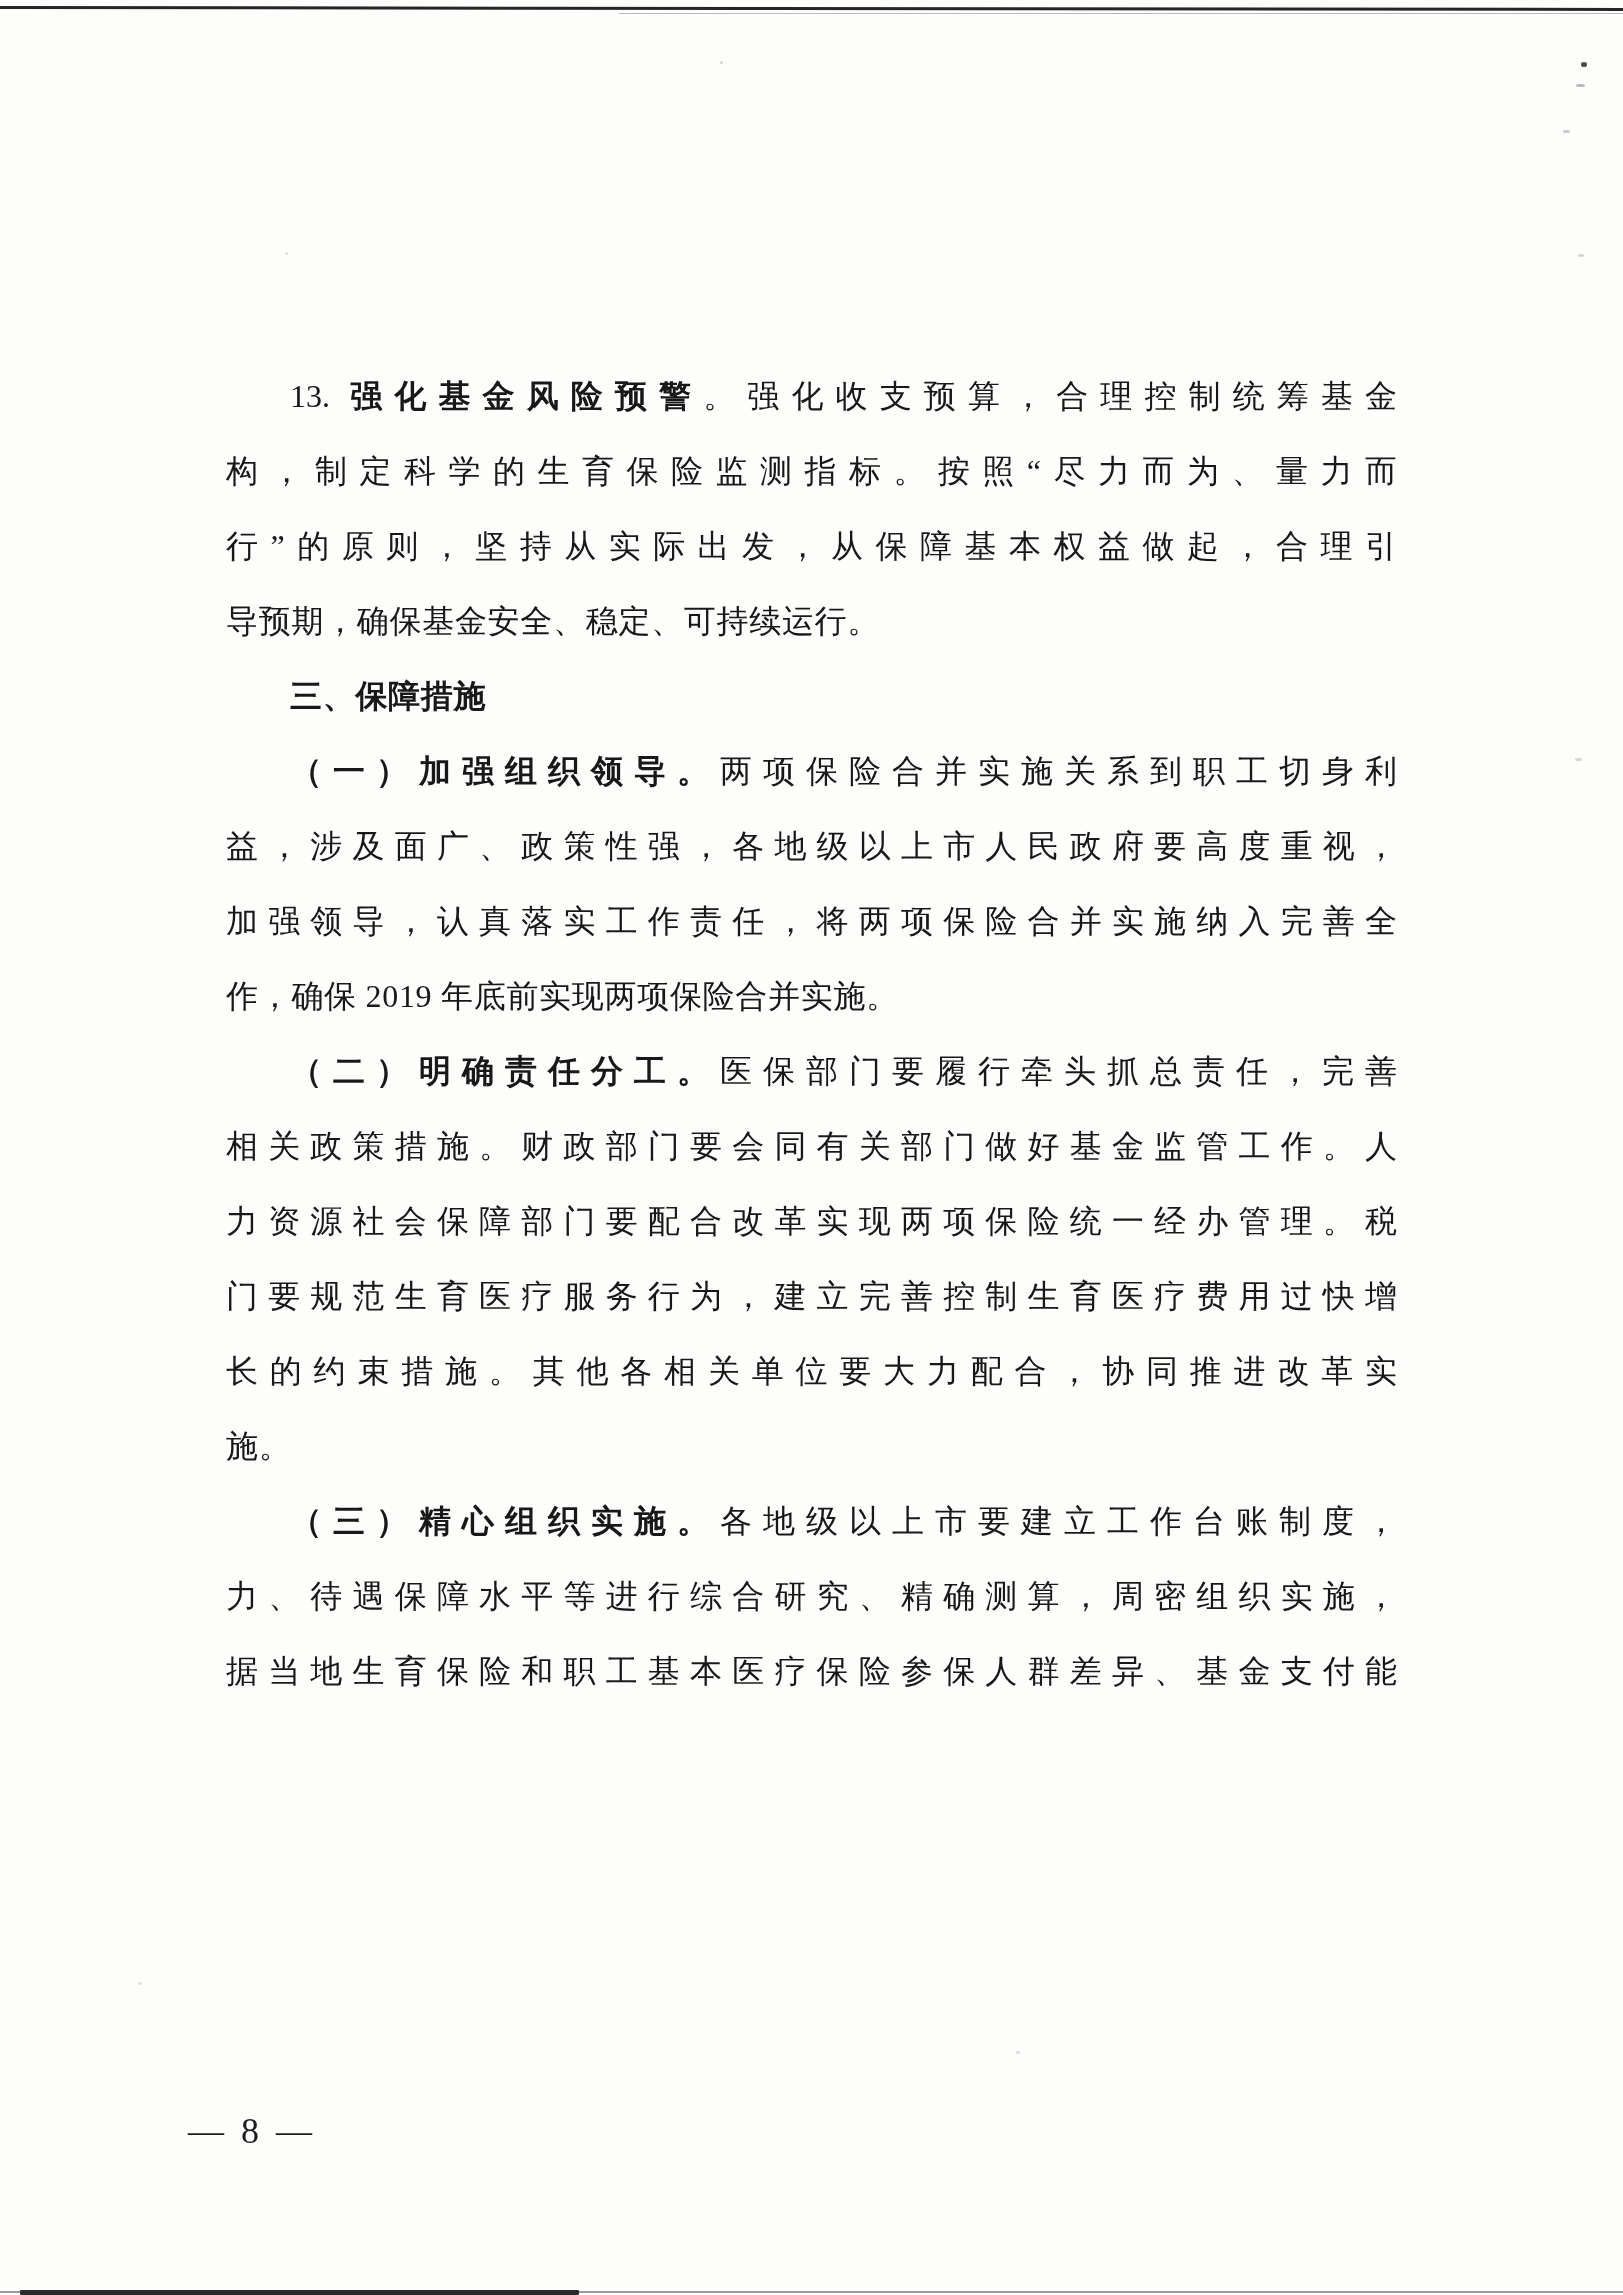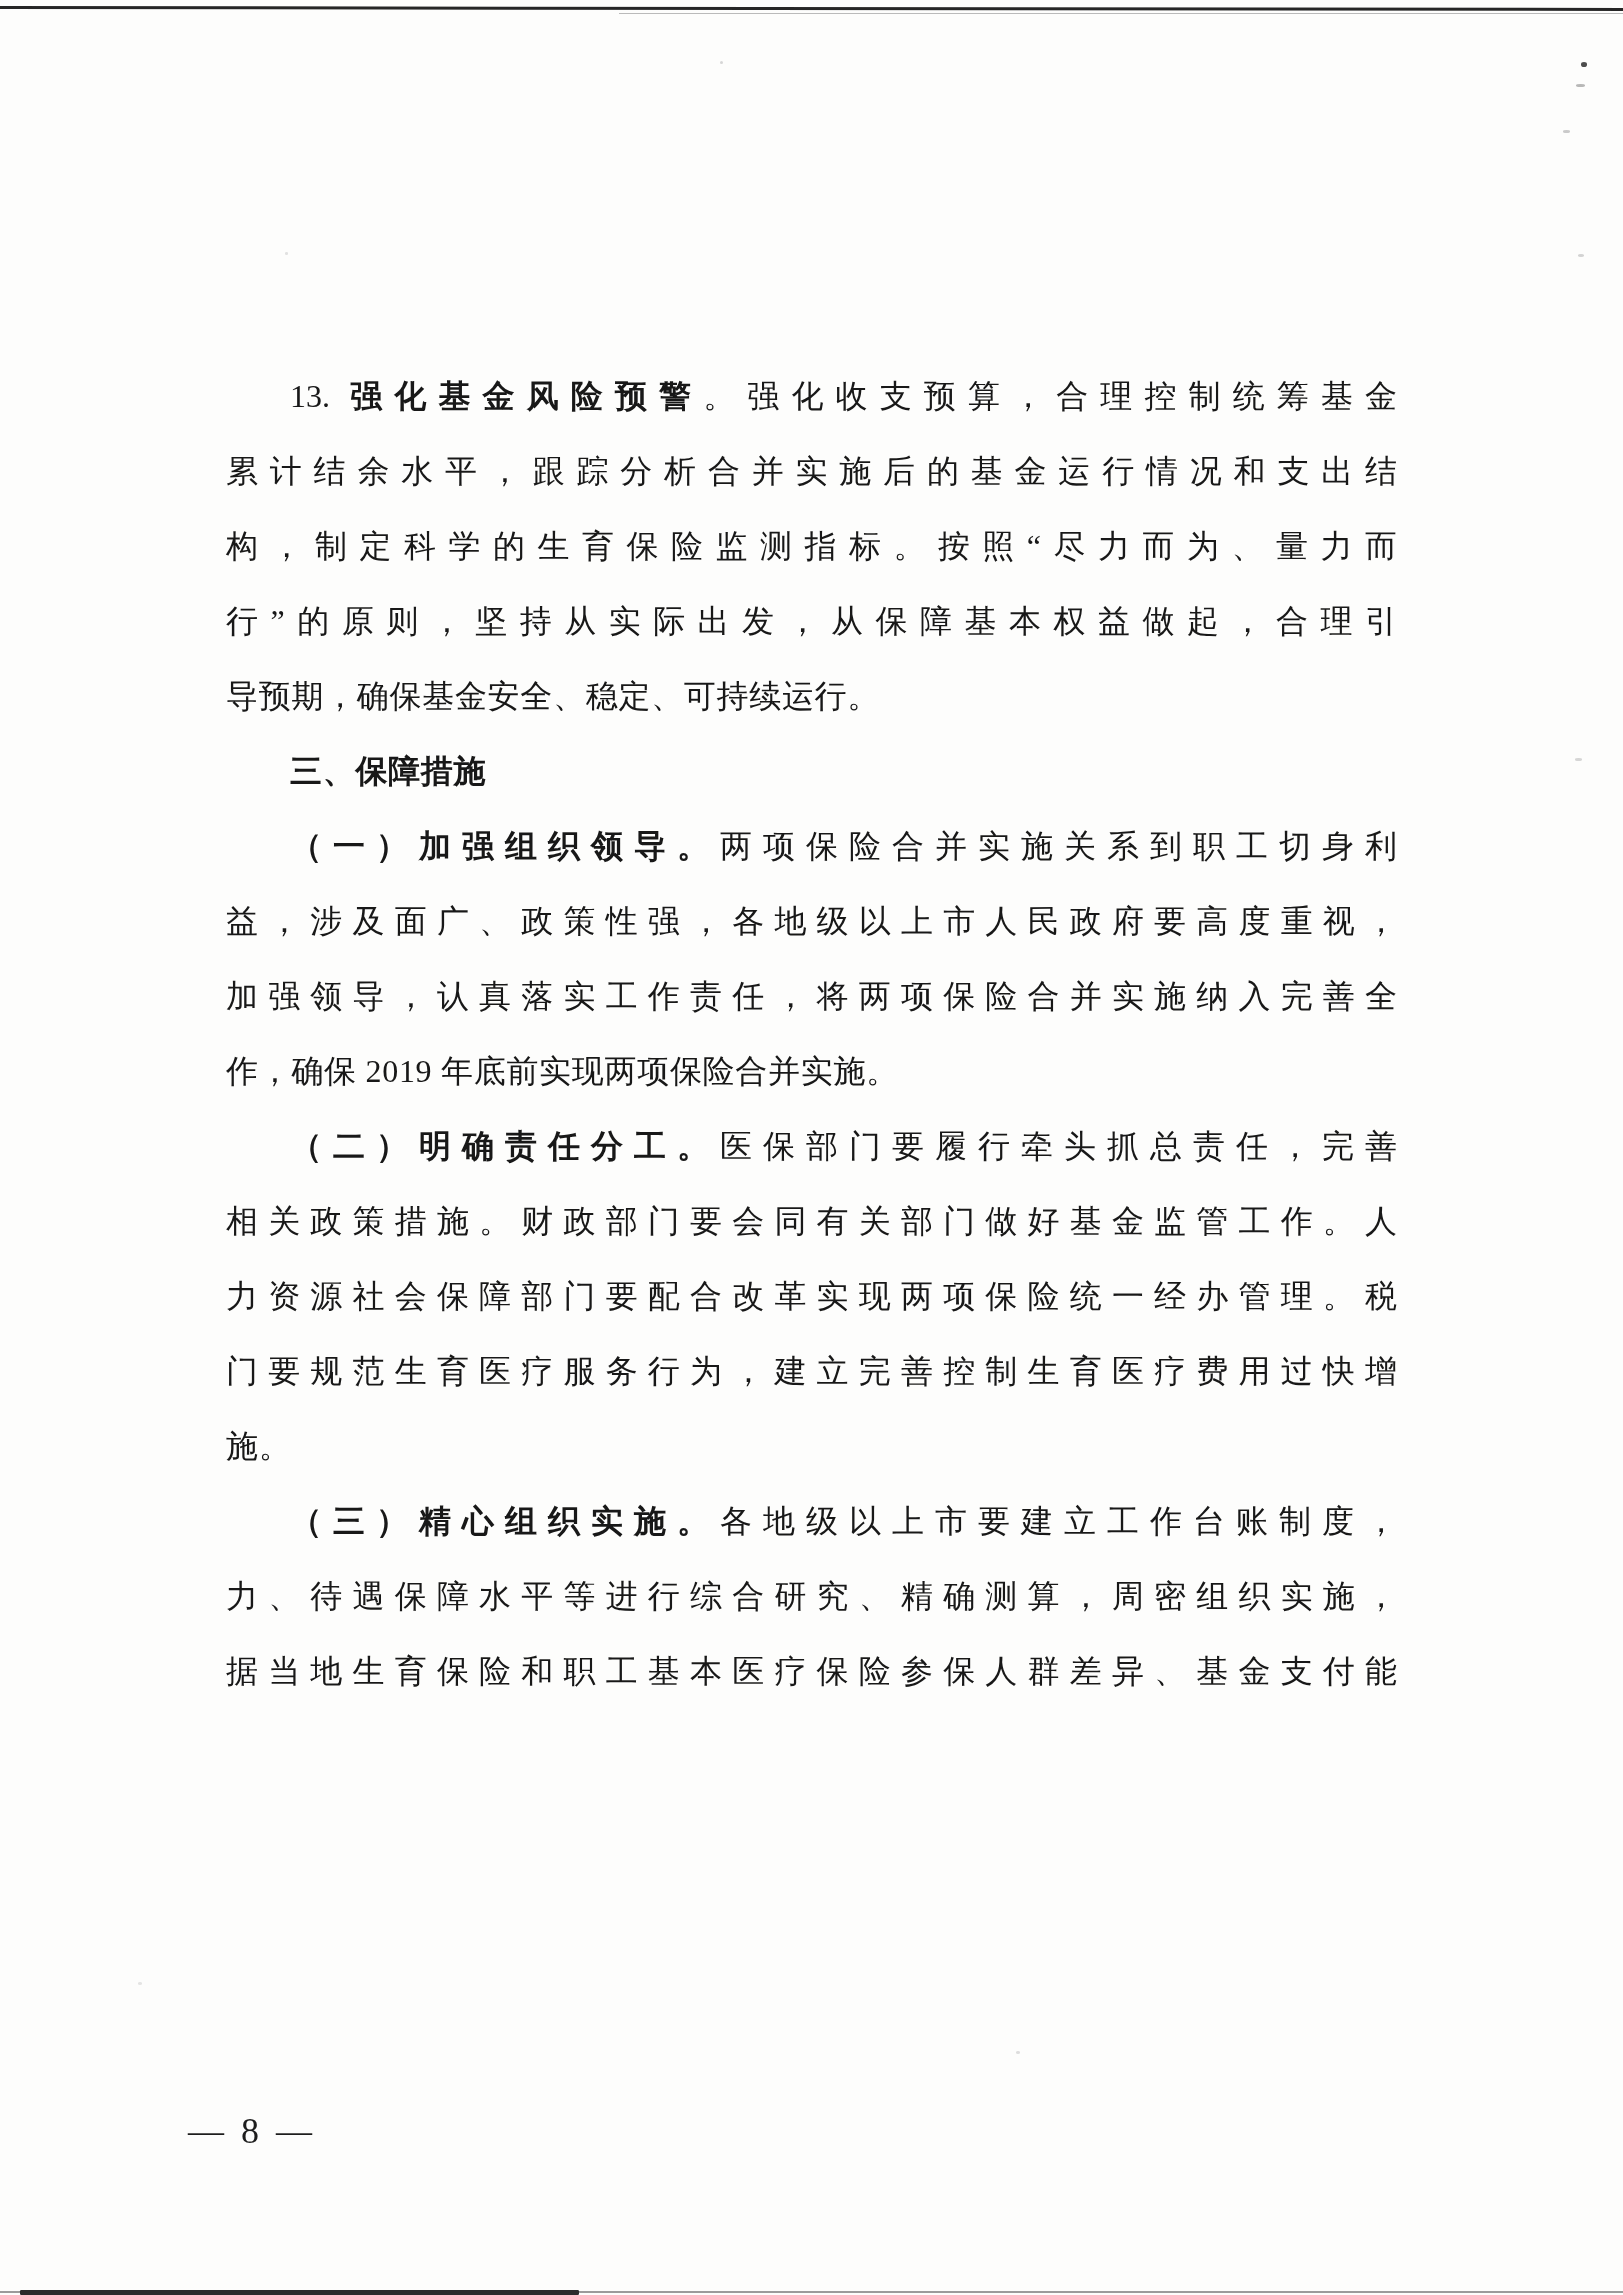--- a/index.html
+++ b/index.html
@@ -87,33 +87,33 @@
 </head>
 <body>
 
 <div class="page">
 
   <div class="scan-line-top"></div>
   <div class="scan-line-top-echo"></div>
 
   <div class="textblock">
       <div class="line indent"><span class="seg-plain">13. </span><span class="seg-hei">强化基金风险预警</span><span class="seg-plain">。强化收支预算，合理控制统筹基金</span></div>
-      <div class="line"><span class="seg-plain">累计结余水平，跟踪分析合并实施后的基金运行情况和支出结</span></div>
       <div class="line"><span class="seg-plain">构，制定科学的生育保险监测指标。按照“尽力而为、量力而</span></div>
       <div class="line"><span class="seg-plain">行”的原则，坚持从实际出发，从保障基本权益做起，合理引</span></div>
       <div class="line no-just"><span class="seg-plain">导预期，确保基金安全、稳定、可持续运行。</span></div>
       <div class="line indent no-just"><span class="seg-hei">三、保障措施</span></div>
       <div class="line indent"><span class="seg-kai">（一）加强组织领导。</span><span class="seg-plain">两项保险合并实施关系到职工切身利</span></div>
       <div class="line"><span class="seg-plain">益，涉及面广、政策性强，各地级以上市人民政府要高度重视，</span></div>
       <div class="line"><span class="seg-plain">加强领导，认真落实工作责任，将两项保险合并实施纳入完善全</span></div>
       <div class="line no-just"><span class="seg-plain">作，确保 2019 年底前实现两项保险合并实施。</span></div>
       <div class="line indent"><span class="seg-kai">（二）明确责任分工。</span><span class="seg-plain">医保部门要履行牵头抓总责任，完善</span></div>
       <div class="line"><span class="seg-plain">相关政策措施。财政部门要会同有关部门做好基金监管工作。人</span></div>
       <div class="line"><span class="seg-plain">力资源社会保障部门要配合改革实现两项保险统一经办管理。税</span></div>
       <div class="line"><span class="seg-plain">门要规范生育医疗服务行为，建立完善控制生育医疗费用过快增</span></div>
+      <div class="line"><span class="seg-plain">长的约束措施。其他各相关单位要大力配合，协同推进改革实</span></div>
       <div class="line no-just"><span class="seg-plain">施。</span></div>
       <div class="line indent"><span class="seg-kai">（三）精心组织实施。</span><span class="seg-plain">各地级以上市要建立工作台账制度，</span></div>
       <div class="line"><span class="seg-plain">力、待遇保障水平等进行综合研究、精确测算，周密组织实施，</span></div>
       <div class="line"><span class="seg-plain">据当地生育保险和职工基本医疗保险参保人群差异、基金支付能</span></div>
     </div>
 
   <div class="pagenum">— 8 —</div>
 
   <div class="scan-edge-bottom-thin"></div>
   <div class="scan-edge-bottom-dark"></div>

